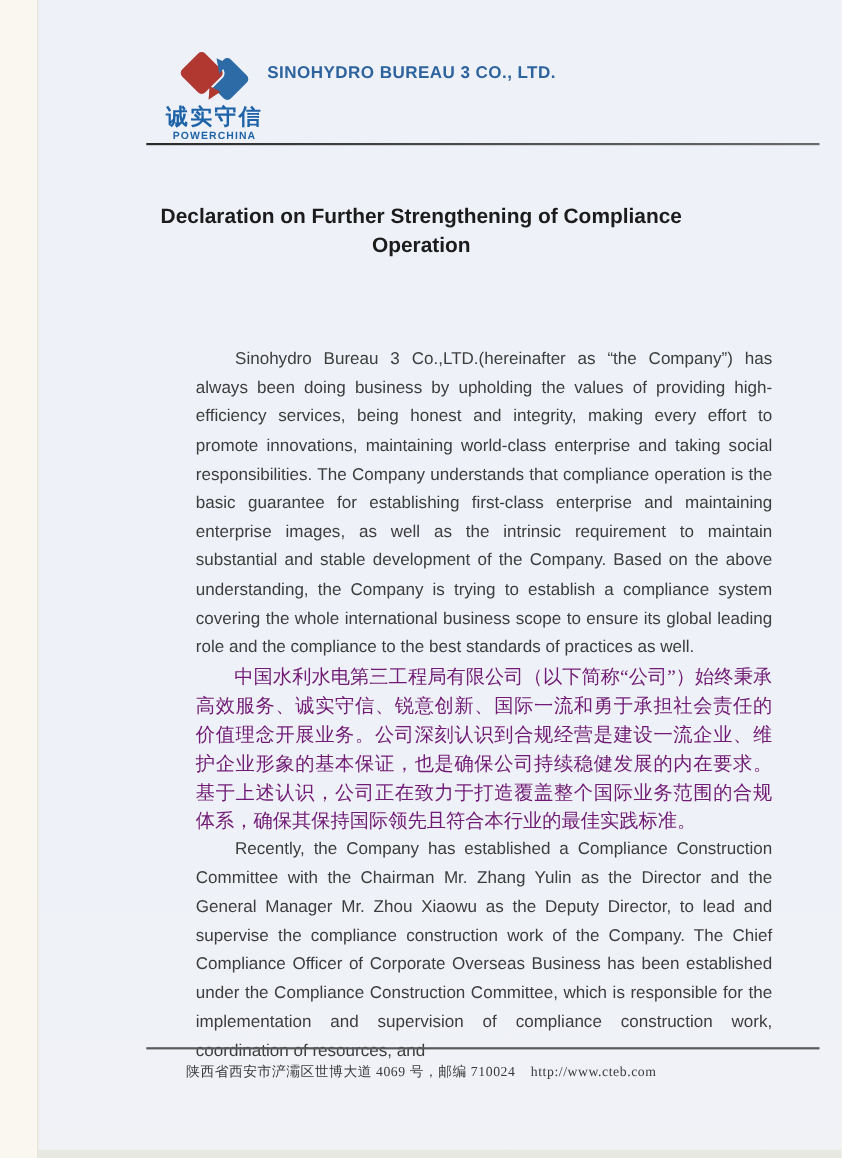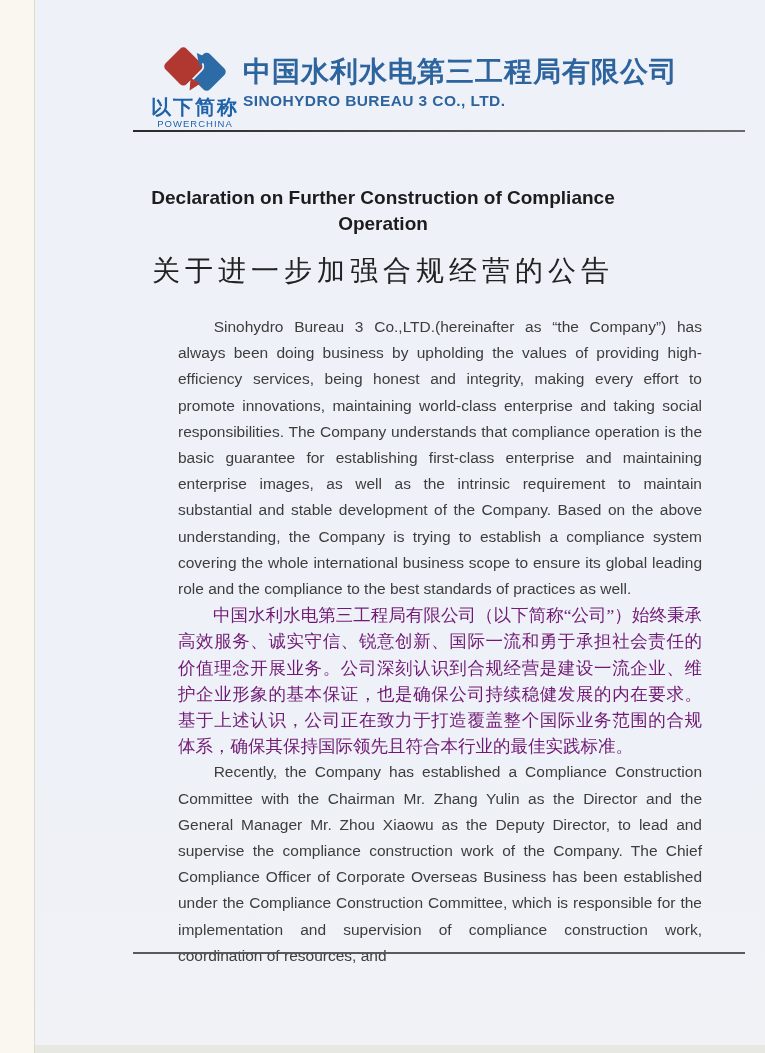--- a/index.html
+++ b/index.html
@@ -11,21 +11,21 @@
                      background:#f9f7f0; border-right:1px solid #dddacb; }
   .paper { position:absolute; left:35px; top:0; width:730px; height:1045px;
            background:linear-gradient(180deg,#eef1f8 0%, #eef1f7 70%, #f0f2f6 100%); }
   .scan-bottom-strip { position:absolute; left:35px; top:1045px; width:730px; height:8px; background:#e8e8e3; }
 
   
   .letterhead { position:absolute; left:0; top:0; width:765px; }
   .logo-block { position:absolute; left:145px; top:44px; width:100px; text-align:center; }
   .logo-icon { display:block; margin:0 auto; }
   .logo-cn { font-size:20px; font-weight:bold; color:#1e63a8; letter-spacing:2px; line-height:22px; }
-  .logo-en { font-size:9.5px; font-weight:normal; color:#1e63a8; letter-spacing:1px; line-height:12px; }
+  .logo-en { font-size:9.5px; font-weight:bold; color:#1e63a8; letter-spacing:1px; line-height:12px; }
   .company-block { position:absolute; left:243px; top:55px; width:480px; }
   .company-cn { font-size:28px; font-weight:bold; color:#2e649e; letter-spacing:1px;
                 font-family:"Liberation Sans", sans-serif; line-height:34px; }
   .company-en { font-size:15.5px; font-weight:bold; color:#2e649e; letter-spacing:0.4px; line-height:20px; margin-top:2px; }
   .head-rule { position:absolute; left:133px; top:130px; width:612px; height:2px;
                background:linear-gradient(90deg,#2a2a2a,#555 60%,#6a6a6a); }
 
   
   .title-en { position:absolute; left:121px; top:185px; width:524px; text-align:center;
               font-size:19px; font-weight:bold; color:#1c1c1c; line-height:26px; }
@@ -64,33 +64,34 @@
         </g>
 
         <g transform="translate(37,25) rotate(45)">
           <rect x="-17.5" y="-17.5" width="35" height="35" rx="6" fill="#b03830" stroke="#eef1f8" stroke-width="2"></rect>
         </g>
 
         <path d="M52 10 L63 15 L55 26 Z" fill="#2d6ba6"></path>
 
         <path d="M45 38 L56 44 L44 52 Z" fill="#b03830"></path>
       </svg>
-      <div class="logo-cn">以下简称</div>
+      <div class="logo-cn">诚实守信</div>
       <div class="logo-en">POWERCHINA</div>
     </div>
     <div class="company-block">
-      <div class="company-cn">中国水利水电第三工程局有限公司</div>
       <div class="company-en">SINOHYDRO BUREAU 3 CO., LTD.</div>
     </div>
     <div class="head-rule"></div>
   </div>
 
-  <div class="title-en">Declaration on Further Construction of Compliance Operation</div>
-  <div class="title-cn">关于进一步加强合规经营的公告</div>
+  <div class="title-en">Declaration on Further Strengthening of Compliance Operation</div>
 
   <div class="body-text">
     <p class="para-en">Sinohydro Bureau 3 Co.,LTD.(hereinafter as “the Company”) has always been doing business by upholding the values of providing high-efficiency services, being honest and integrity, making every effort to promote innovations, maintaining world-class enterprise and taking social responsibilities. The Company understands that compliance operation is the basic guarantee for establishing first-class enterprise and maintaining enterprise images, as well as the intrinsic requirement to maintain substantial and stable development of the Company. Based on the above understanding, the Company is trying to establish a compliance system covering the whole international business scope to ensure its global leading role and the compliance to the best standards of practices as well.</p>
     <p class="para-zh">中国水利水电第三工程局有限公司（以下简称“公司”）始终秉承高效服务、诚实守信、锐意创新、国际一流和勇于承担社会责任的价值理念开展业务。公司深刻认识到合规经营是建设一流企业、维护企业形象的基本保证，也是确保公司持续稳健发展的内在要求。基于上述认识，公司正在致力于打造覆盖整个国际业务范围的合规体系，确保其保持国际领先且符合本行业的最佳实践标准。</p>
     <p class="para-en">Recently, the Company has established a Compliance Construction Committee with the Chairman Mr. Zhang Yulin as the Director and the General Manager Mr. Zhou Xiaowu as the Deputy Director, to lead and supervise the compliance construction work of the Company. The Chief Compliance Officer of Corporate Overseas Business has been established under the Compliance Construction Committee, which is responsible for the implementation and supervision of compliance construction work, coordination of resources, and</p>
   </div>
 
   <div class="foot-rule"></div>
+  <div class="footer-line">
+    <span>陕西省西安市浐灞区世博大道 4069 号，邮编 710024</span><span class="sep"></span><span>http://www.cteb.com</span>
+  </div>
 </div>
 
 </body></html>

